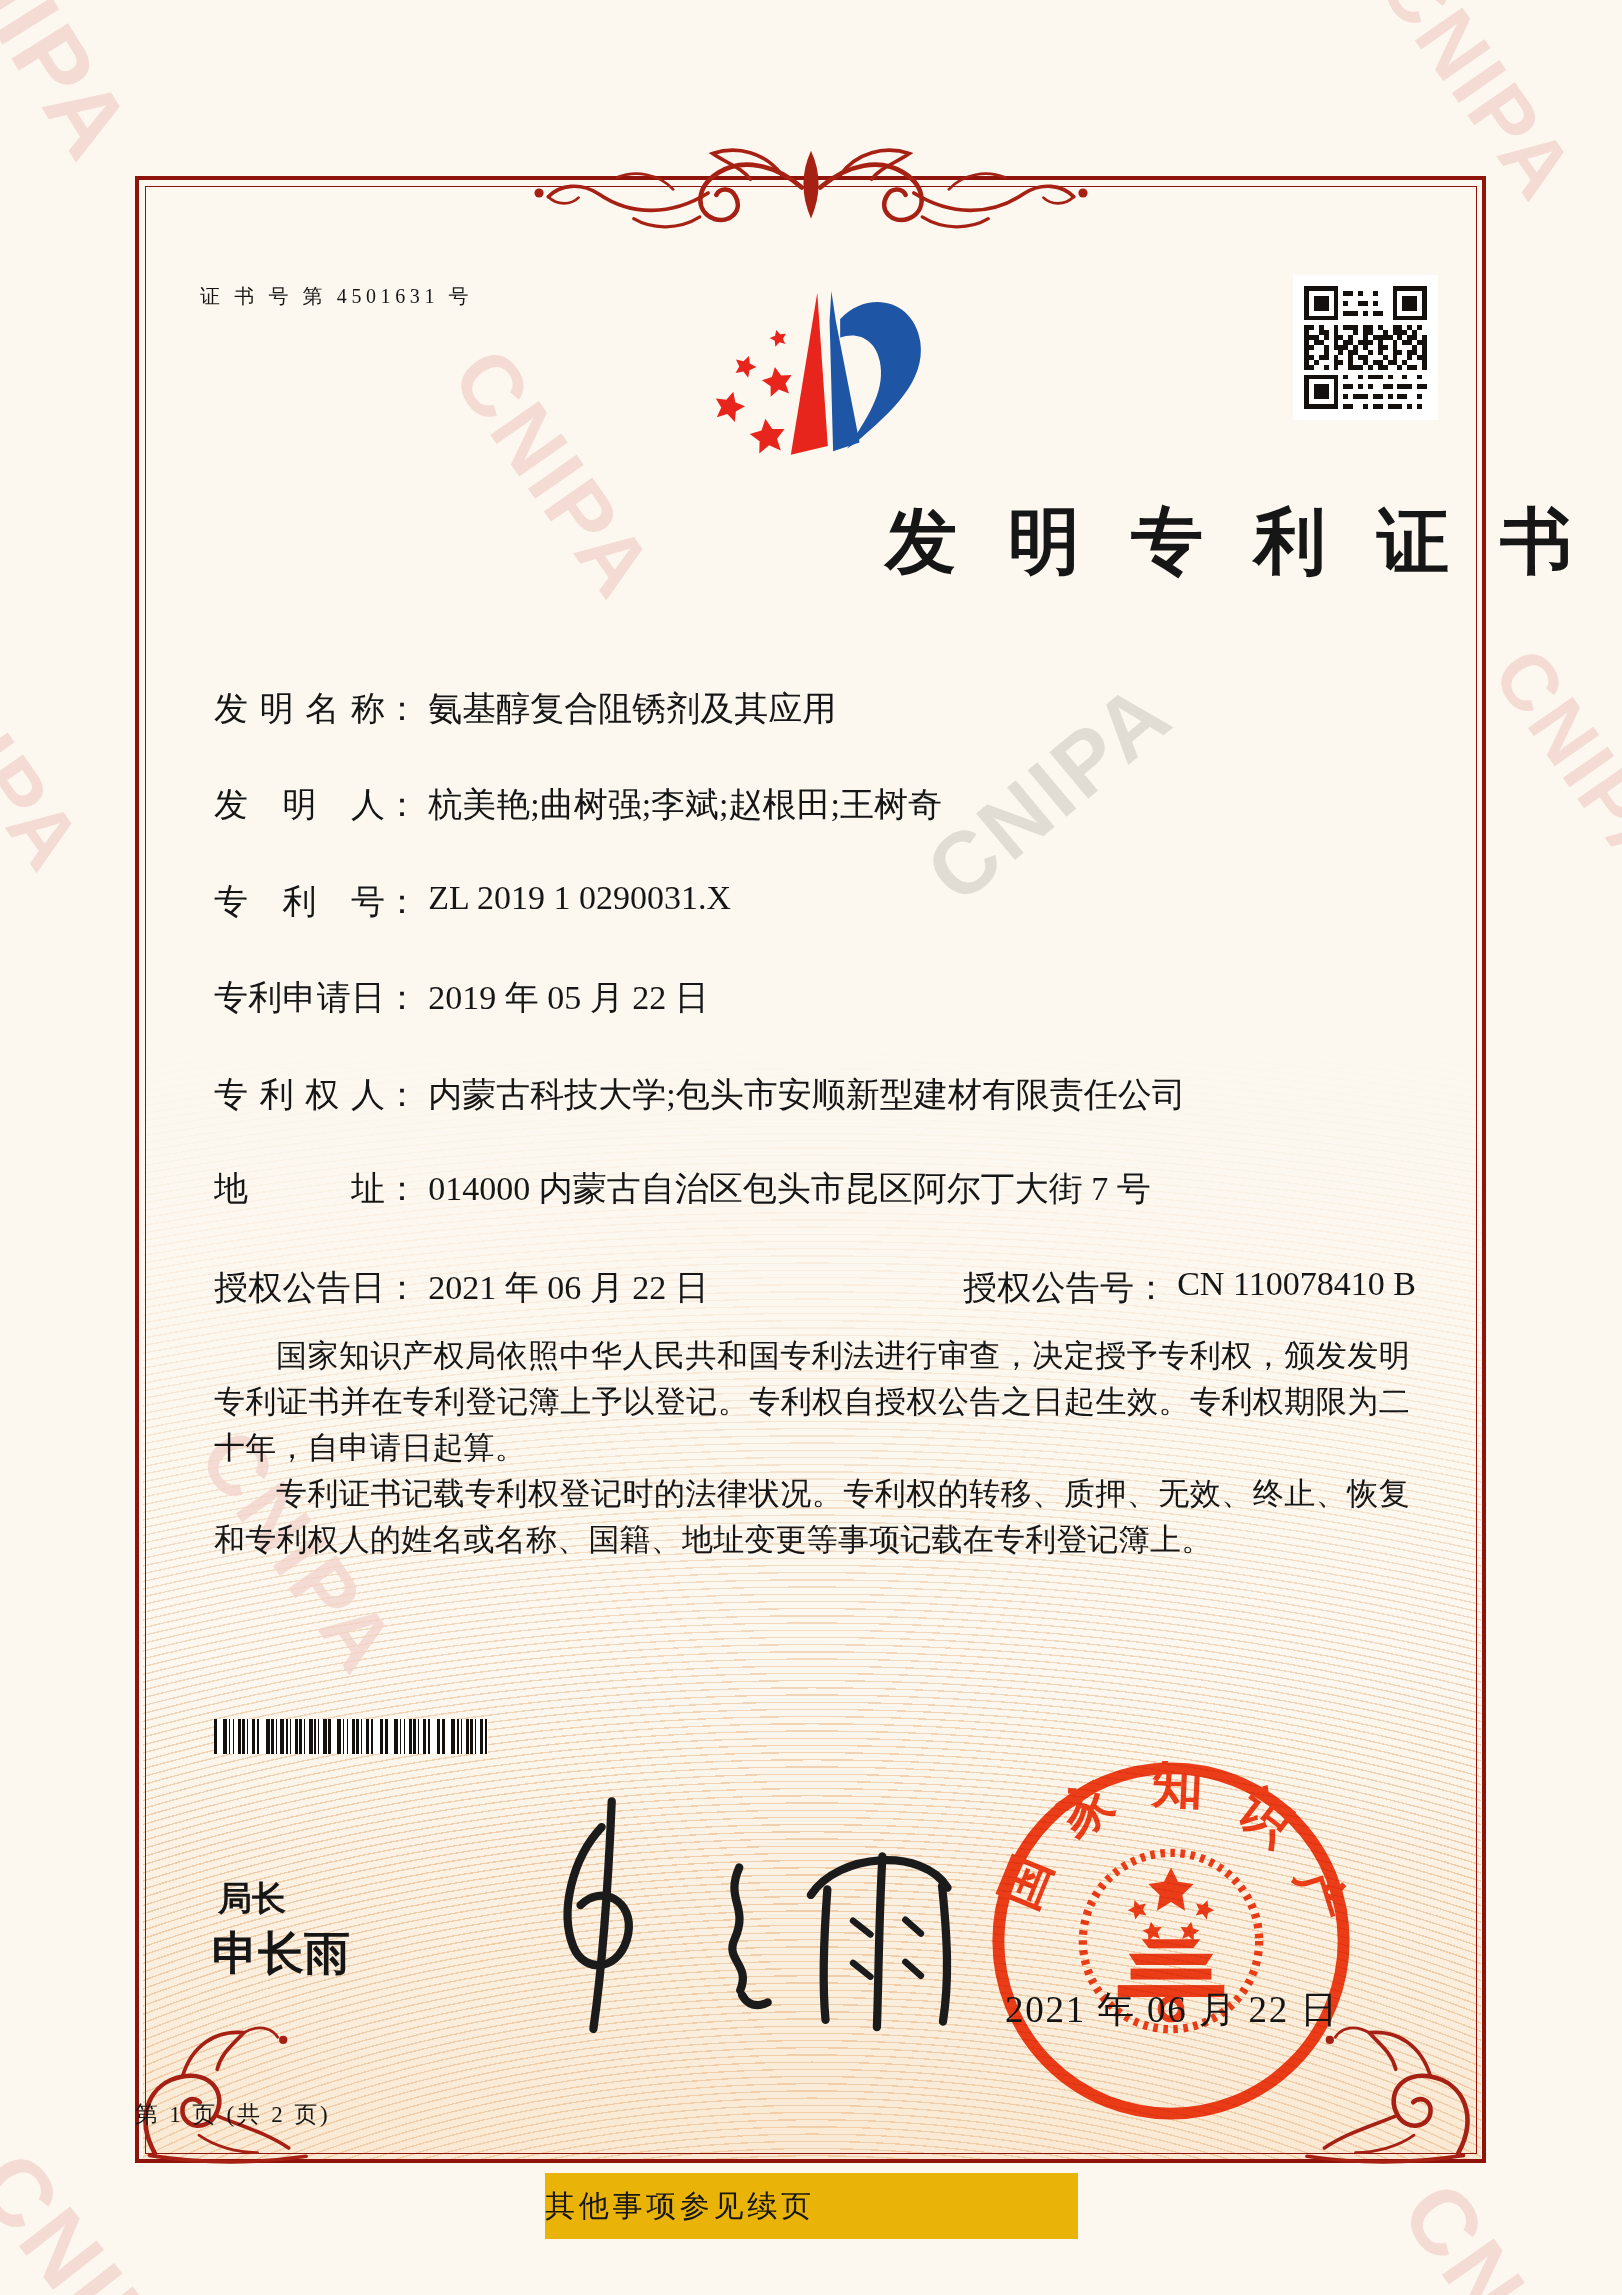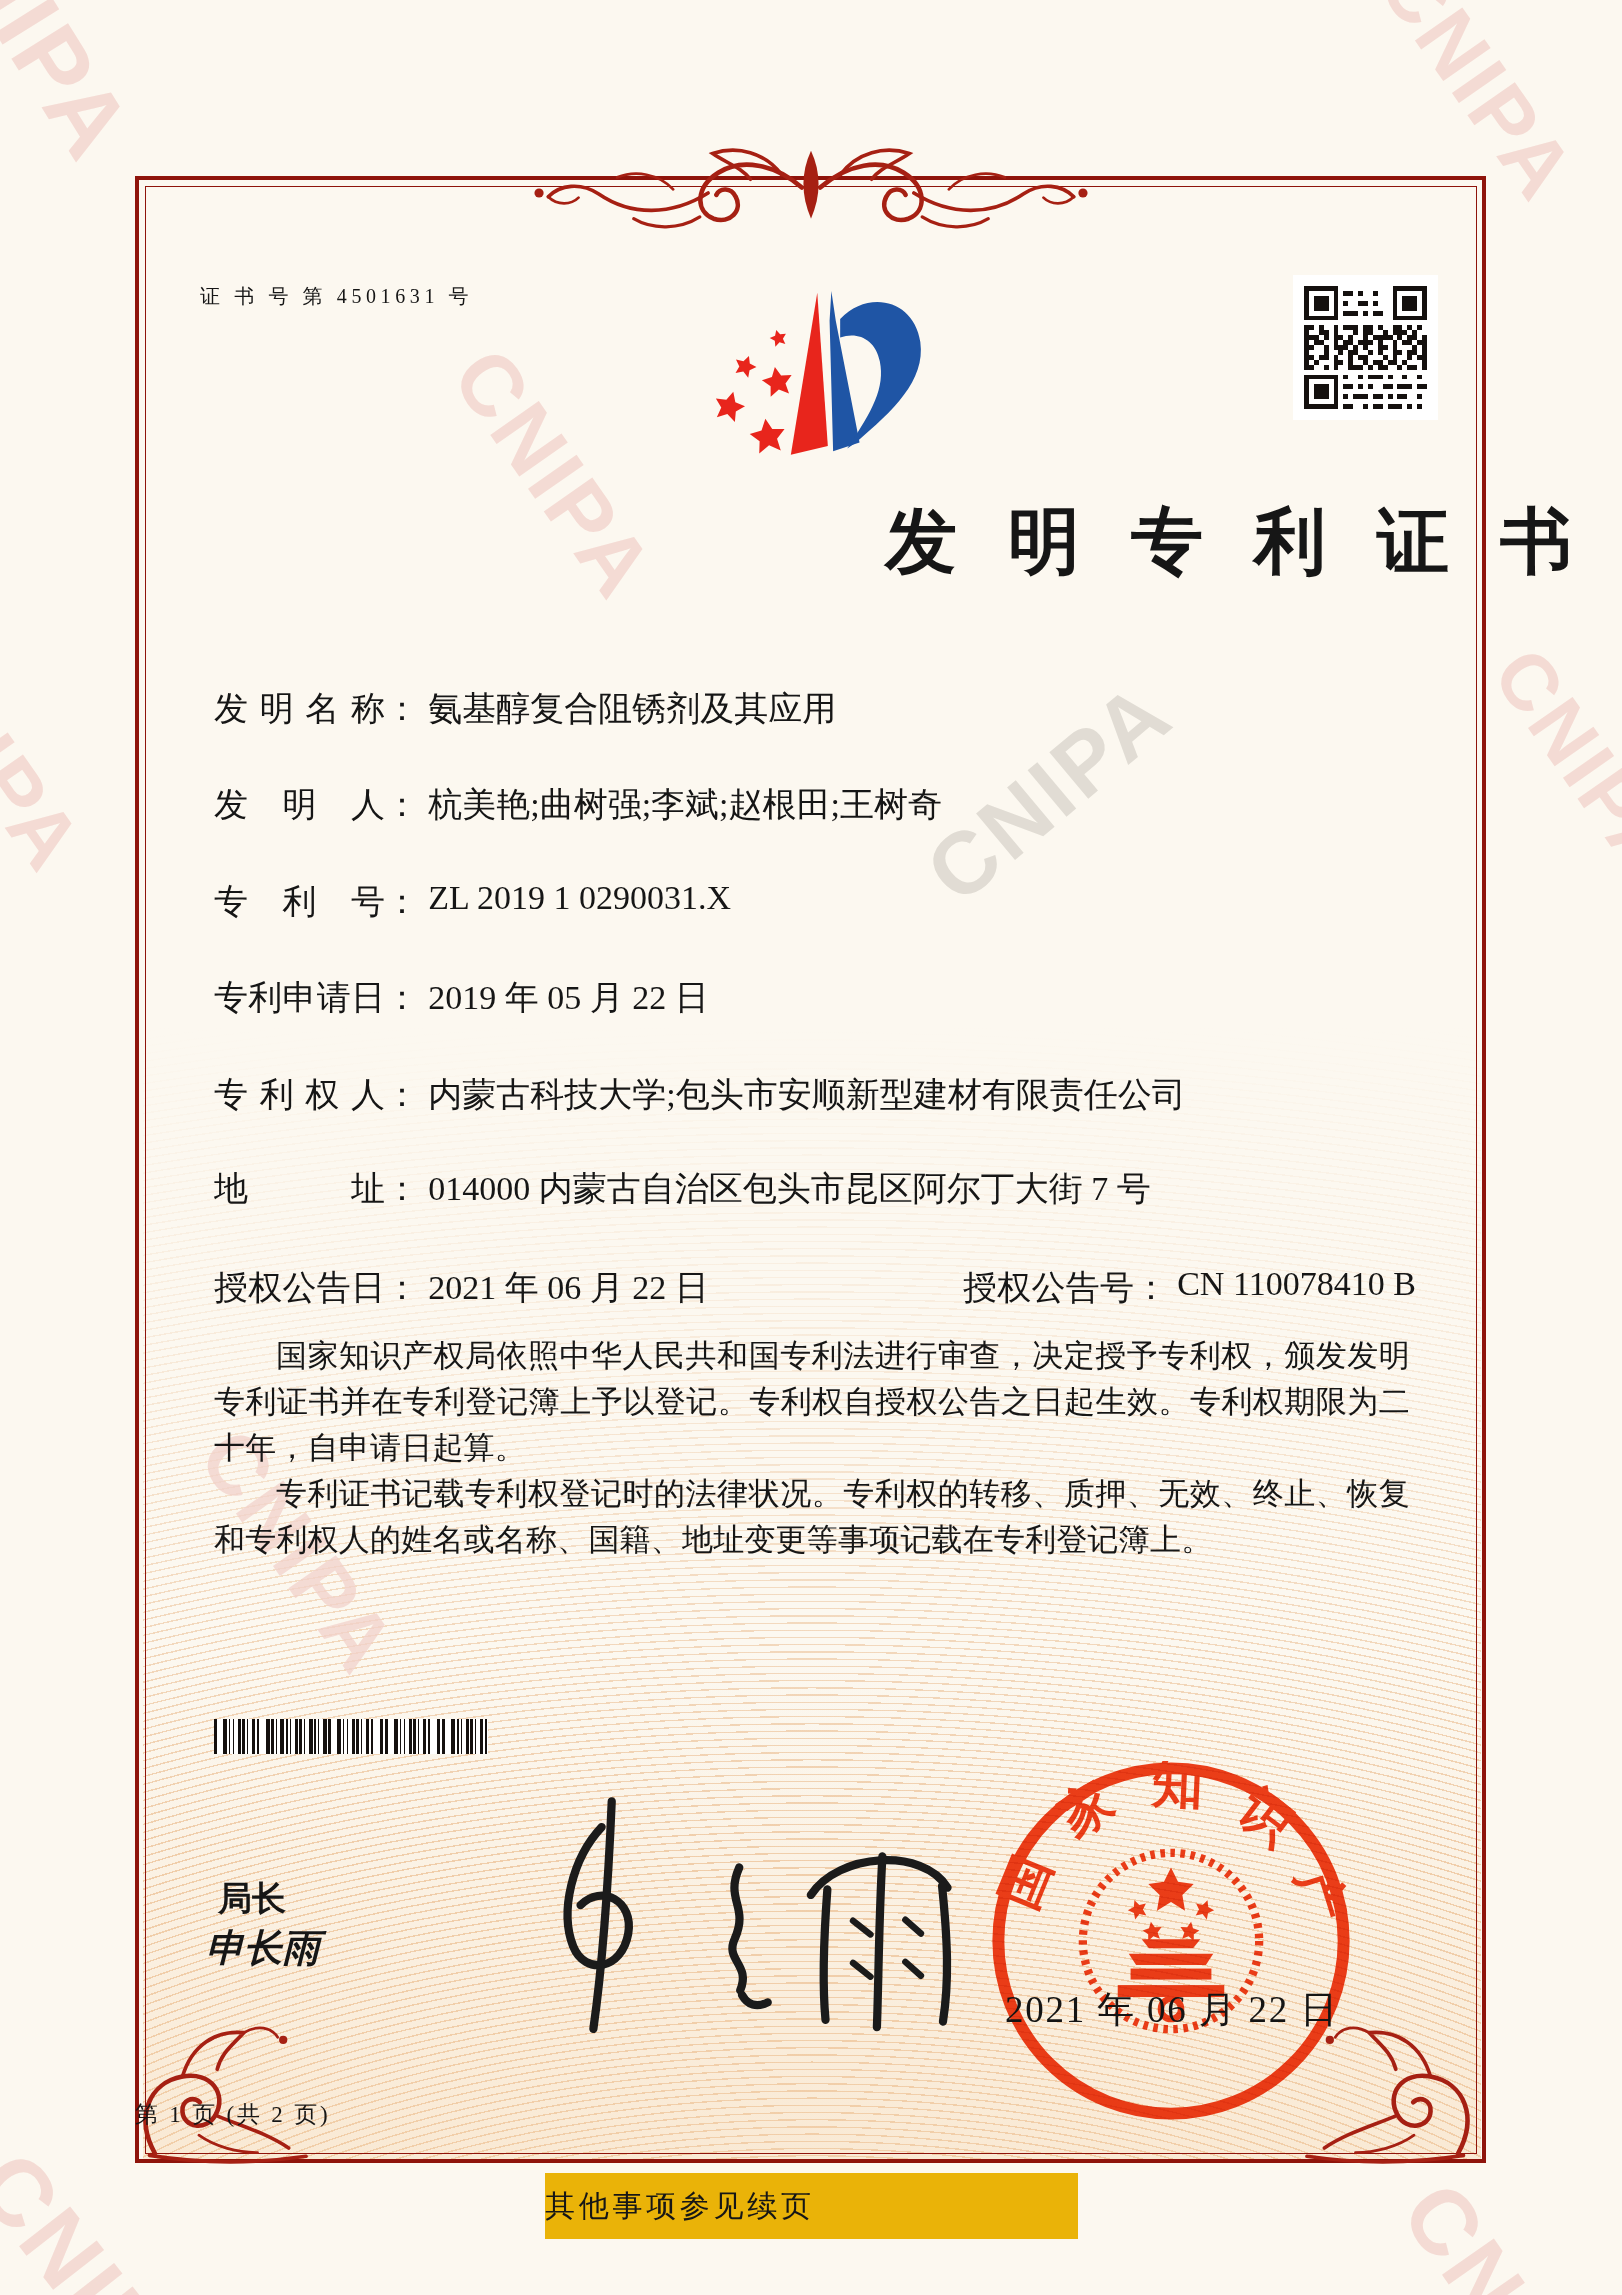--- a/index.html
+++ b/index.html
@@ -58,22 +58,22 @@
             line-height:46px;text-align:justify;z-index:4;letter-spacing:0.2px;}
   .bodytext p{margin:0;text-indent:62px;}
   
   .barcode{position:absolute;left:214px;top:1719px;width:274px;height:35px;z-index:4;
     background:repeating-linear-gradient(90deg,
       #14100e 0 2.8px,#fff 2.8px 4.6px,#14100e 4.6px 5.5px,#fff 5.5px 9.2px,
       #14100e 9.2px 13px,#fff 13px 14.7px,#14100e 14.7px 16.5px,#fff 16.5px 19px,
       #14100e 19px 20px,#fff 20px 24px,#14100e 24px 27px,#fff 27px 28.5px);}
   .director-label{position:absolute;left:218px;top:1868px;font-size:34px;font-weight:bold;
         font-family:"Liberation Sans","DejaVu Sans",sans-serif;z-index:4;margin-top:8px;}
-  .director-name{position:absolute;left:206px;top:1923px;font-size:38px;font-weight:bold;
-        font-family:"Liberation Sans","DejaVu Sans",sans-serif;z-index:4;font-style:italic;}
+  .director-name{position:absolute;left:212px;top:1923px;font-size:46px;font-weight:bold;
+        font-family:"Liberation Sans","DejaVu Sans",sans-serif;z-index:4;}
   .signature{position:absolute;left:464px;top:1783px;z-index:4;}
   .seal{position:absolute;left:991px;top:1761px;z-index:5;mix-blend-mode:multiply;opacity:.97;}
   .seal-date{position:absolute;left:992px;top:1985px;width:360px;text-align:center;
              font-size:37px;letter-spacing:1.8px;color:#141414;z-index:6;}
   
   .page-info{position:absolute;left:135px;width:1353px;top:2099px;text-align:left;
              font-size:23px;letter-spacing:2.8px;z-index:4;}
   .cont-note{position:absolute;left:545px;top:2173px;width:533px;height:66px;background:#eab308;
              line-height:66px;text-align:left;font-size:30px;letter-spacing:3.7px;z-index:4;}
 </style>

